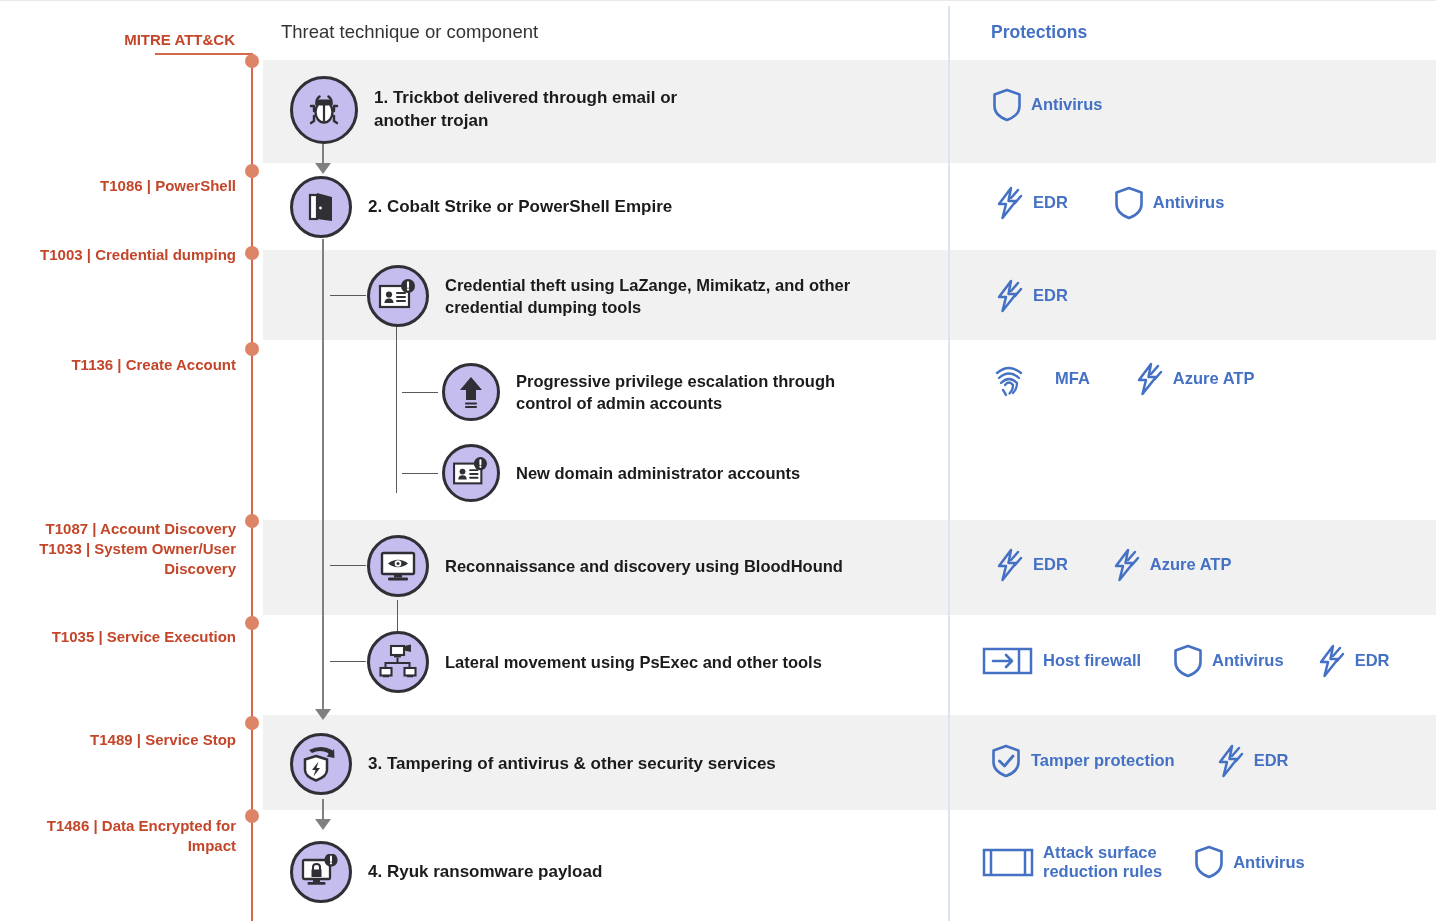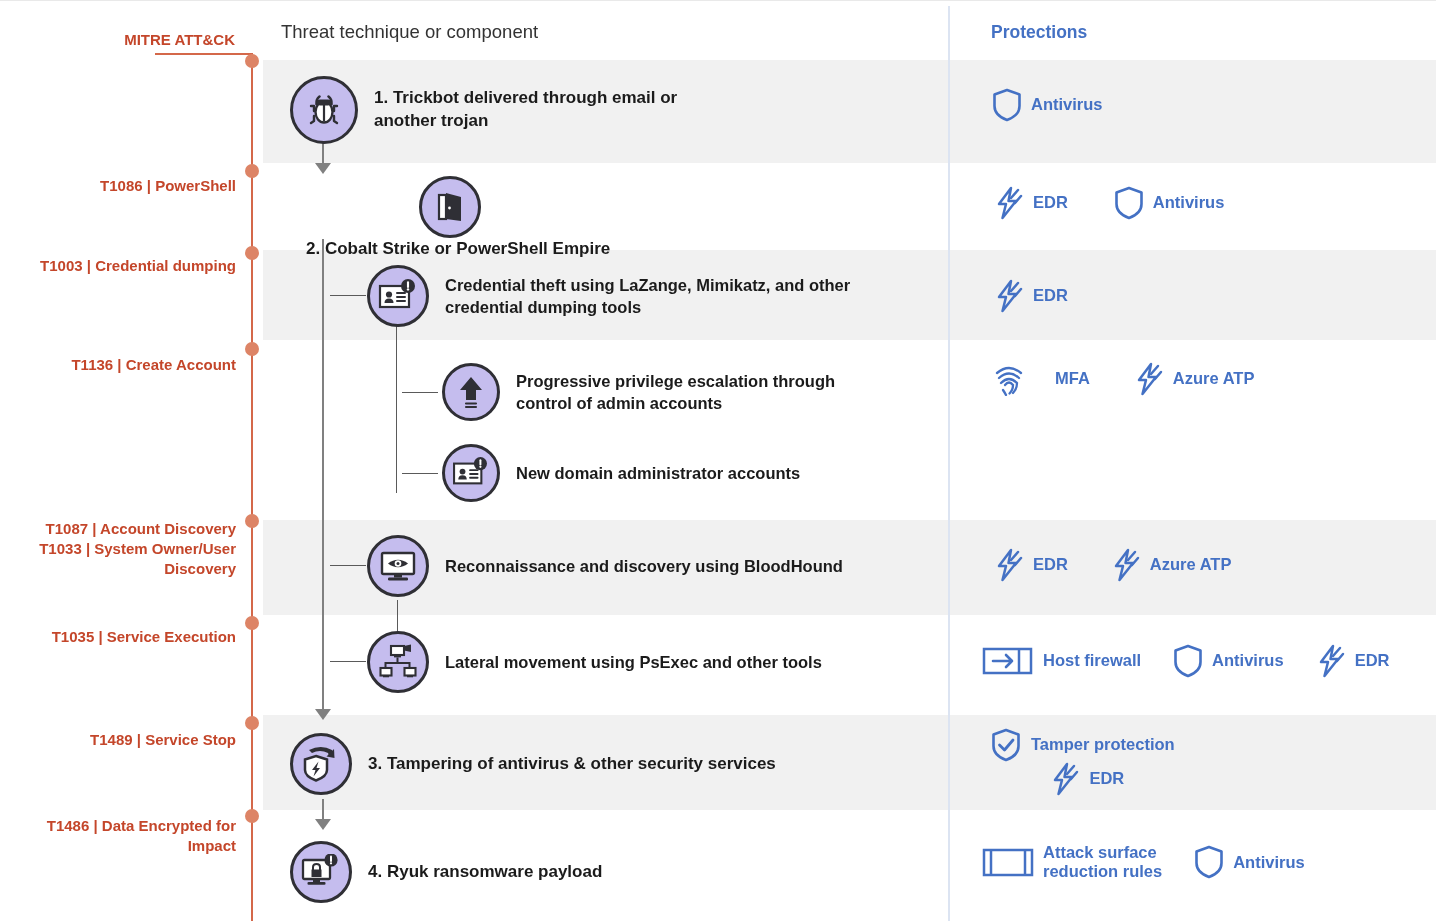--- a/index.html
+++ b/index.html
@@ -103,21 +103,21 @@
   <div class="tl-dot" style="top:54px;"></div>
   <div class="tl-dot" style="top:164px;"></div>
   <div class="tl-dot" style="top:246px;"></div>
   <div class="tl-dot" style="top:342px;"></div>
   <div class="tl-dot" style="top:514px;"></div>
   <div class="tl-dot" style="top:616px;"></div>
   <div class="tl-dot" style="top:716px;"></div>
   <div class="tl-dot" style="top:809px;"></div>
 
   <div class="mitre-label" style="top:176px;">T1086 | PowerShell</div>
-  <div class="mitre-label" style="top:256px;">T1003 | Credential dumping</div>
+  <div class="mitre-label" style="top:245px;">T1003 | Credential dumping</div>
   <div class="mitre-label" style="top:355px;">T1136 | Create Account</div>
   <div class="mitre-label" style="top:519px;">T1087 | Account Discovery
 T1033 | System Owner/User
 Discovery</div>
   <div class="mitre-label" style="top:627px;">T1035 | Service Execution</div>
   <div class="mitre-label" style="top:730px;">T1489 | Service Stop</div>
   <div class="mitre-label" style="top:816px;">T1486 | Data Encrypted for
 Impact</div>
 
   <div class="spine" style="left:322px; top:143px; width:2px; height:22px;"></div>
@@ -151,21 +151,21 @@
         <path d="M10 16 L10 21 M10 16 L7 16" stroke="#2f2f35" stroke-width="2.4" fill="none" stroke-linecap="round"></path>
         <path d="M30 16 L30 21 M30 16 L33 16" stroke="#2f2f35" stroke-width="2.4" fill="none" stroke-linecap="round"></path>
         <path d="M10 26 L10 31 M10 31 L7 33" stroke="#2f2f35" stroke-width="2.4" fill="none" stroke-linecap="round"></path>
         <path d="M30 26 L30 31 M30 31 L33 33" stroke="#2f2f35" stroke-width="2.4" fill="none" stroke-linecap="round"></path>
       </svg>
     </div>
     <div class="node-label big">1. Trickbot delivered through email or
 another trojan</div>
   </div>
 
-  <div class="node" style="left:290px; top:176px;flex-direction:column;">
+  <div class="node" style="left:290px; top:176px;">
     <div class="node-icon sz62">
       <svg width="36" height="36" viewBox="0 0 36 36" aria-hidden="true">
         <rect x="7" y="6" width="7" height="24" fill="#ffffff" stroke="#2f2f35" stroke-width="2.2"></rect>
         <path d="M14 4 L29 8 L29 32 L14 30 Z" fill="#2f2f35"></path>
         <circle cx="17.5" cy="19" r="1.4" fill="#ffffff"></circle>
       </svg>
     </div>
     <div class="node-label big">2. Cobalt Strike or PowerShell Empire</div>
   </div>
 
@@ -386,21 +386,21 @@
         <svg width="30" height="34" viewBox="0 0 30 34">
             <path d="M17 2 L5 18 L12 18 L8.5 32 L22 15 L14.5 15 Z" fill="none" stroke="#4471c4" stroke-width="2.5" stroke-linejoin="round"></path>
             <path d="M24 4 L17 12" stroke="#4471c4" stroke-width="2.5" stroke-linecap="round"></path>
             <path d="M27 10 L21 17" stroke="#4471c4" stroke-width="2.5" stroke-linecap="round"></path>
           </svg>
       </span>
       <span class="chip-txt">EDR</span>
     </div>
   </div>
 
-  <div class="prot-row" style="left:990px; top:728px;flex-direction:column;">
+  <div class="prot-row" style="left:990px; top:744px;">
     <div class="chip" style="margin-right:40px;">
       <span class="chip-ico">
         <svg width="32" height="34" viewBox="0 0 32 34">
           <path d="M16 2 L28.5 6.5 L28.5 18 Q28.5 27.5 16 32 Q3.5 27.5 3.5 18 L3.5 6.5 Z" fill="none" stroke="#4471c4" stroke-width="2.6" stroke-linejoin="round"></path>
           <path d="M9.5 17 L14.5 22 L23 12" fill="none" stroke="#4471c4" stroke-width="2.8" stroke-linecap="round" stroke-linejoin="round"></path>
         </svg>
       </span>
       <span class="chip-txt">Tamper protection</span>
     </div>
     <div class="chip">

